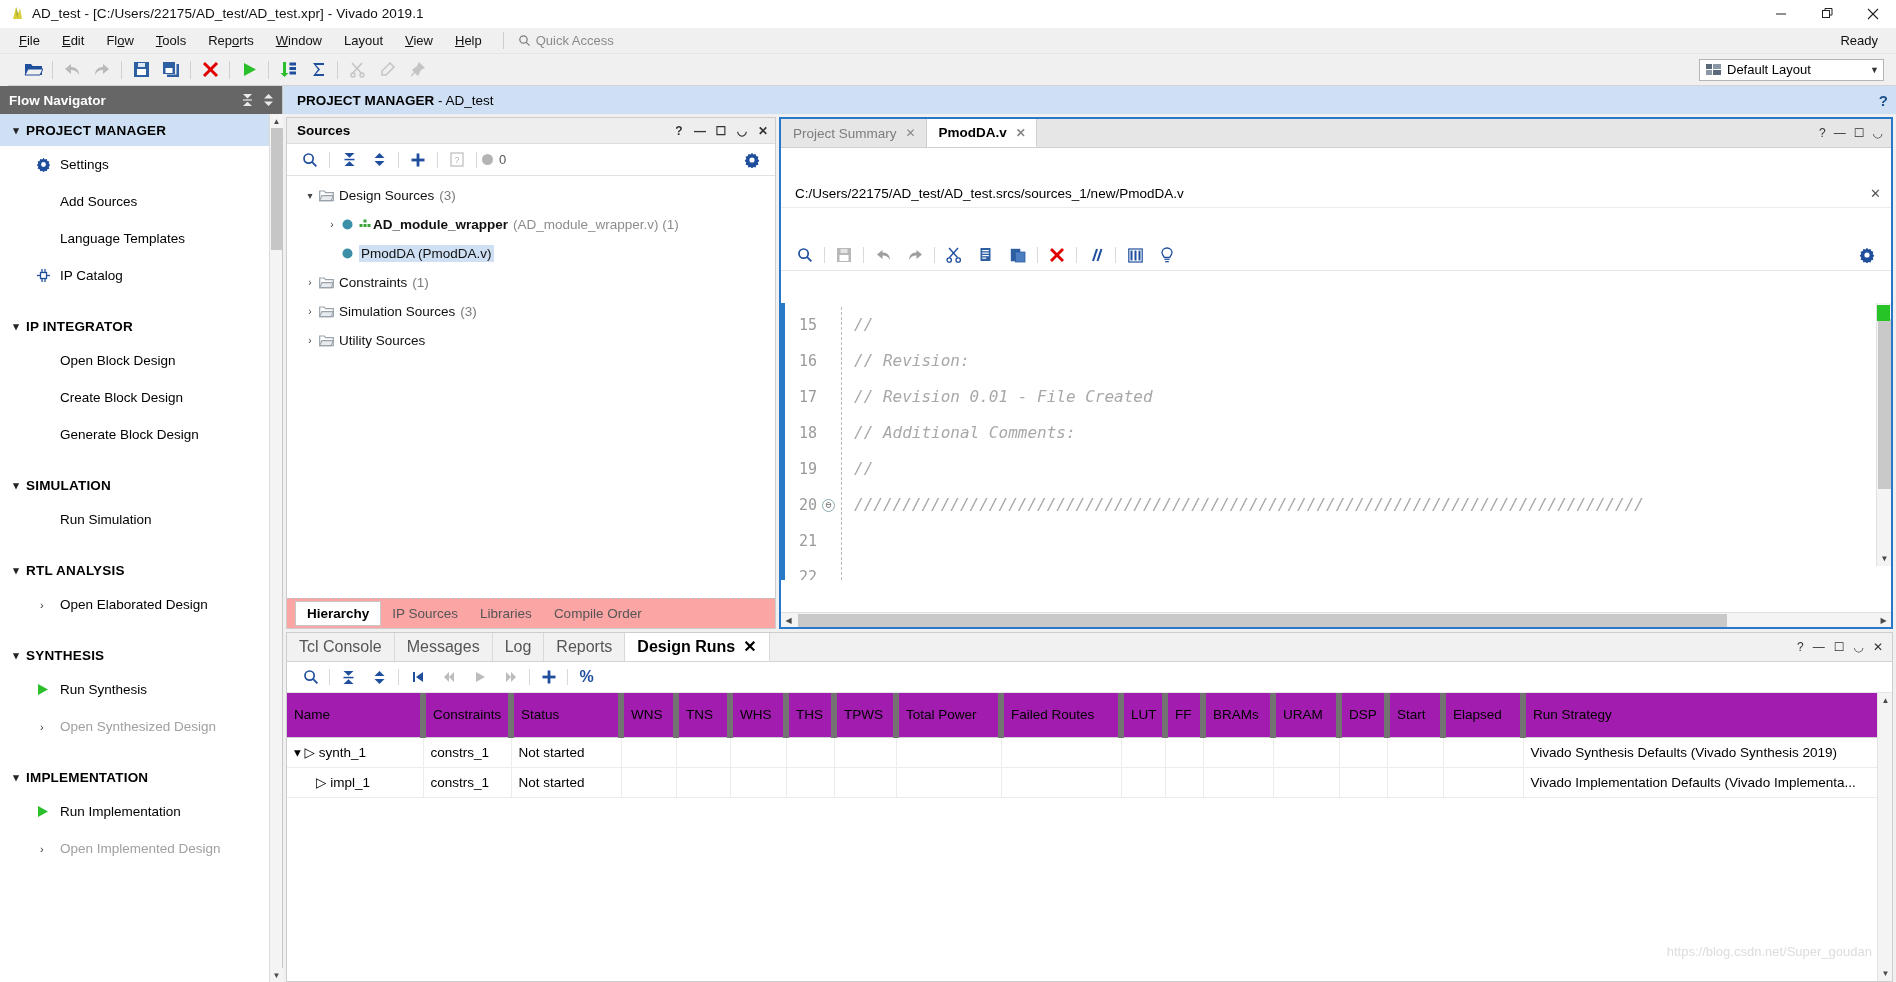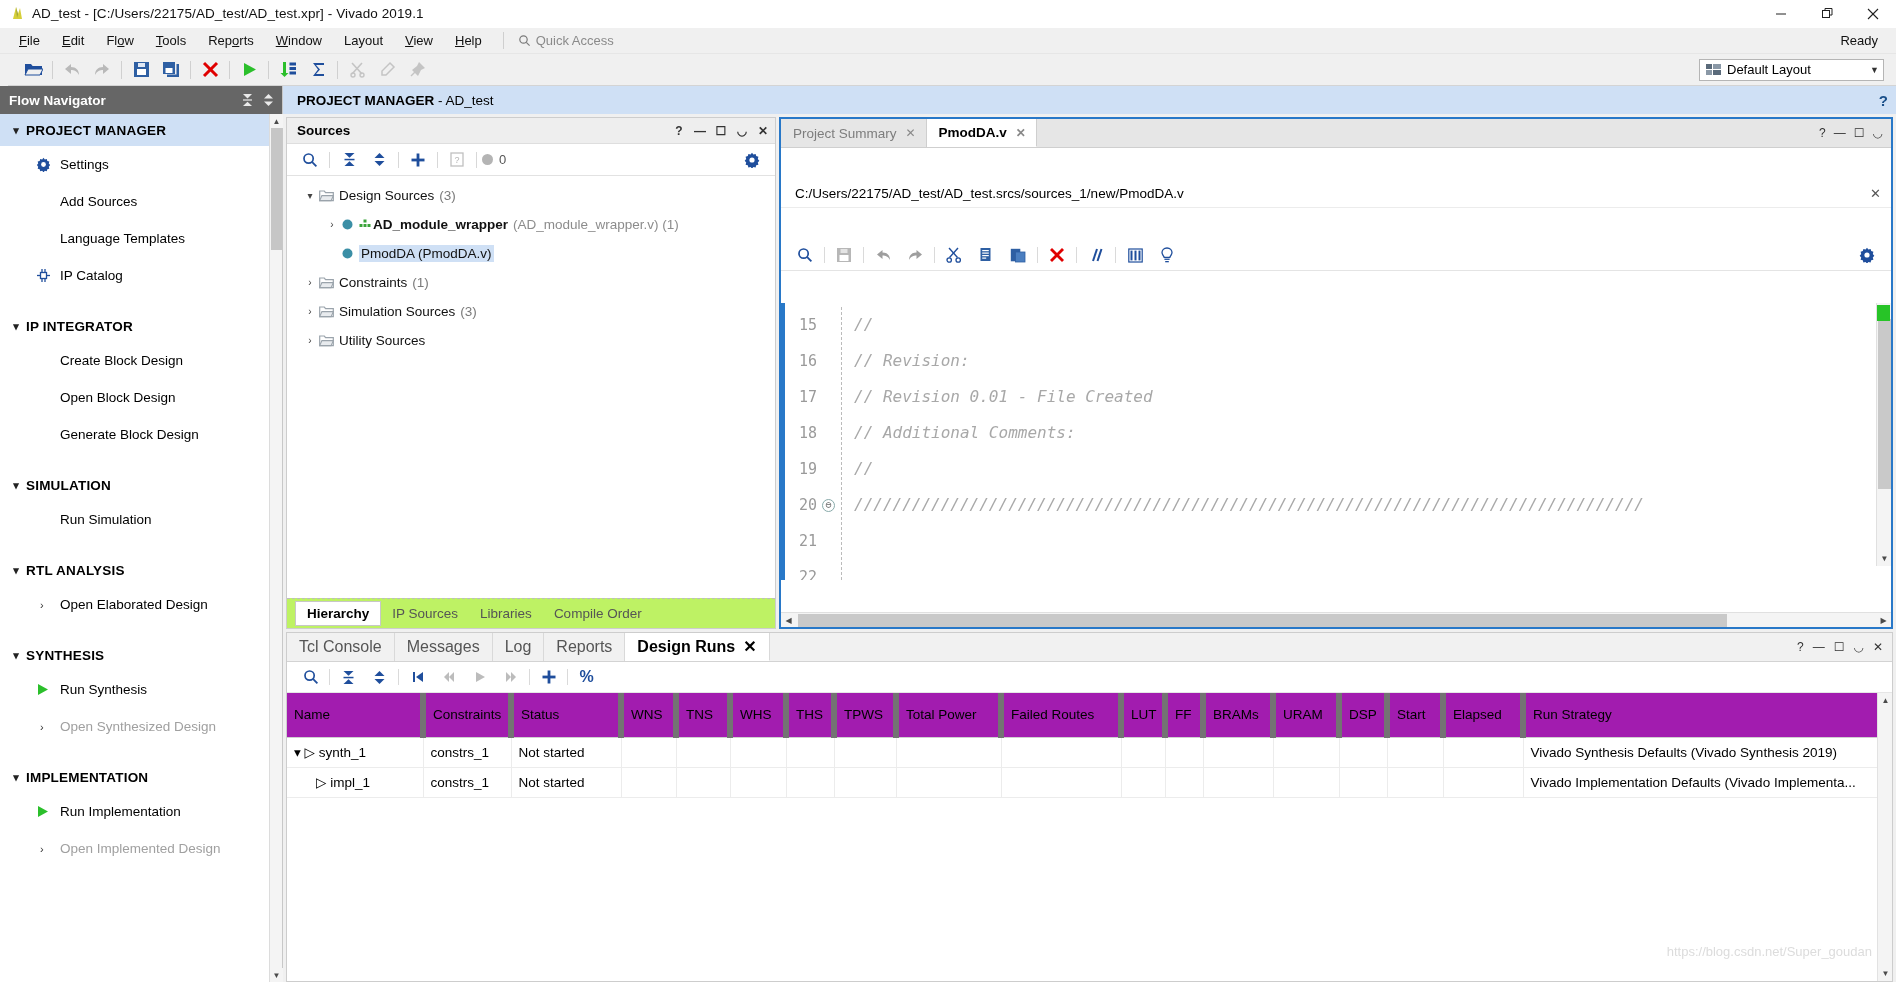--- a/index.html
+++ b/index.html
@@ -150,21 +150,21 @@
   .tree-row .folder { width: 20px; }
   .tree-row .dot { width: 18px; display: flex; align-items: center; }
   .tree-row .grn { width: 14px; display: flex; align-items: center; }
   .tree-label { color: #111; }
   .tree-label.bold { font-weight: bold; }
   .tree-sub { color: #8c8c8c; margin-left: 5px; }
   .tree-count { color: #7a7a7a; margin-left: 5px; }
   .sel-bg { background: #cfe0f5; padding: 1px 2px; }
 
   .tabs-bottom {
-    height: 30px; border-top: 1px dashed #bdbdbd; background: #bef264;
+    height: 30px; border-top: 1px dashed #bdbdbd; background: #fca5a5;
     display: flex; align-items: center; padding-left: 8px;
   }
   .btab { padding: 4px 11px; font-size: 13.5px; color: #555; }
   .btab.active { background: #fff; border: 1px solid #c7c7c7; color: #000; font-weight: bold; }
 
   
   .editor-panel {
     flex: 1; background: #fff; border: 2px solid #2878c8;
     display: flex; flex-direction: column; min-width: 0; gap: 32px;
   }
@@ -474,25 +474,25 @@
         <span>IP Catalog</span>
       </div>
       <div class="fn-gap"></div>
 
       <div class="fn-section">
         <span class="caret">▾</span>
         <span>IP INTEGRATOR</span>
       </div>
       <div class="fn-item">
         <span class="ico"></span>
-        <span>Create Block Design</span>
+        <span>Open Block Design</span>
       </div>
       <div class="fn-item">
         <span class="ico"></span>
-        <span>Open Block Design</span>
+        <span>Create Block Design</span>
       </div>
       <div class="fn-item">
         <span class="ico"></span>
         <span>Generate Block Design</span>
       </div>
       <div class="fn-gap"></div>
 
       <div class="fn-section">
         <span class="caret">▾</span>
         <span>SIMULATION</span>

